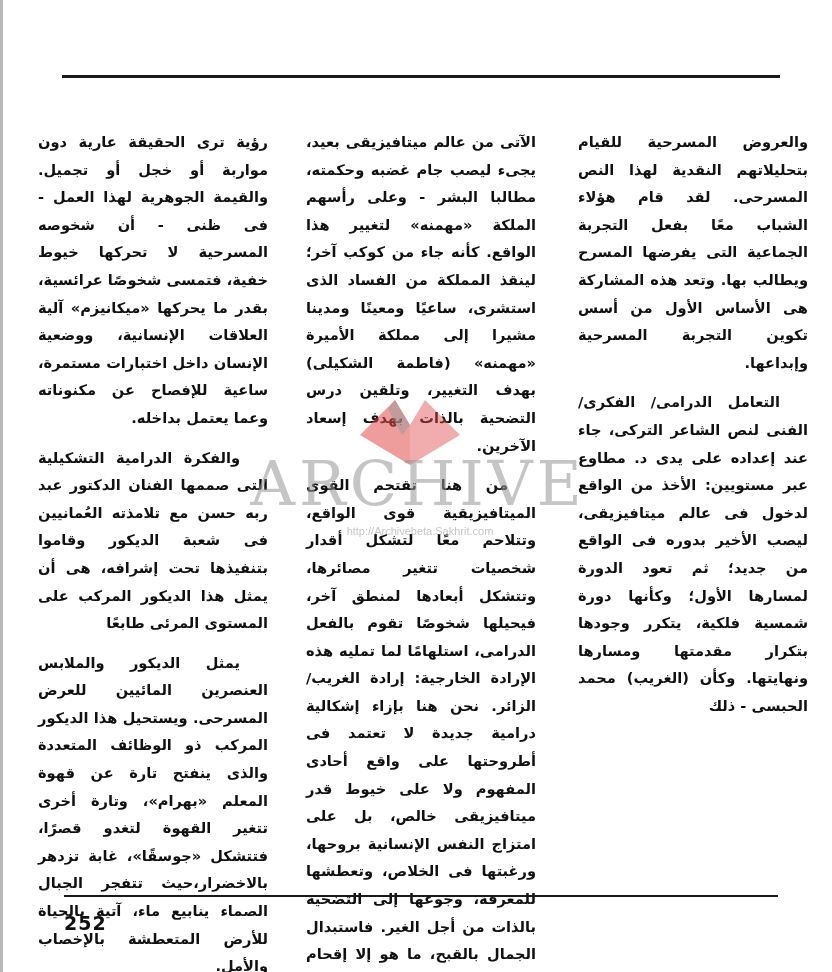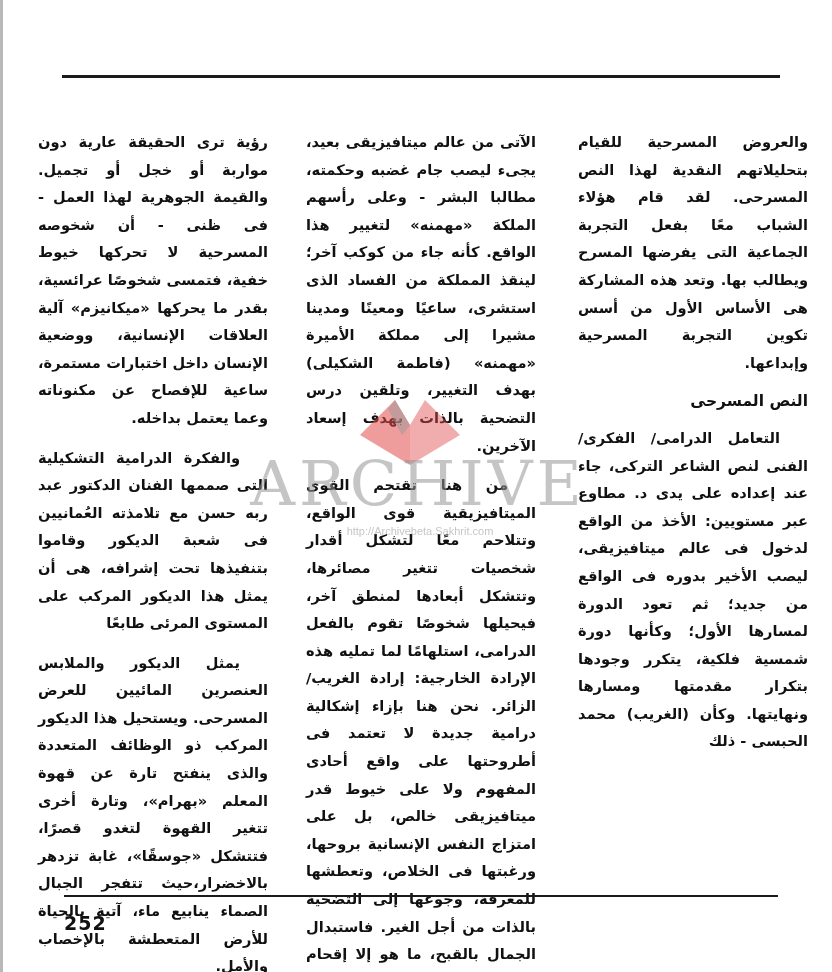--- a/index.html
+++ b/index.html
@@ -30,21 +30,20 @@
     font-family: "Liberation Sans", sans-serif; font-size: 11px; color: rgba(150,150,150,0.55); }
 </style>
 </head>
 <body>
 
 <div class="left-edge"></div>
 <div class="rule top"></div>
 
 <div class="col right">
   <p>والعروض المسرحية للقيام بتحليلاتهم النقدية لهذا النص المسرحى. لقد قام هؤلاء الشباب معًا بفعل التجربة الجماعية التى يفرضها المسرح ويطالب بها. وتعد هذه المشاركة هى الأساس الأول من أسس تكوين التجربة المسرحية وإبداعها.</p>
-  <h3>النص المسرحى</h3>
   <p class="indent">التعامل الدرامى/ الفكرى/ الفنى لنص الشاعر التركى، جاء عند إعداده على يدى د. مطاوع عبر مستويين: الأخذ من الواقع لدخول فى عالم ميتافيزيقى، ليصب الأخير بدوره فى الواقع من جديد؛ ثم تعود الدورة لمسارها الأول؛ وكأنها دورة شمسية فلكية، يتكرر وجودها بتكرار مقدمتها ومسارها ونهايتها. وكأن (الغريب) محمد الحبسى - ذلك</p>
 </div>
 
 <div class="col middle">
   <p>الآتى من عالم ميتافيزيقى بعيد، يجىء ليصب جام غضبه وحكمته، مطالبا البشر - وعلى رأسهم الملكة «مهمنه» لتغيير هذا الواقع. كأنه جاء من كوكب آخر؛ لينقذ المملكة من الفساد الذى استشرى، ساعيًا ومعينًا ومدينا مشيرا إلى مملكة الأميرة «مهمنه» (فاطمة الشكيلى) بهدف التغيير، وتلقين درس التضحية بالذات بهدف إسعاد الآخرين.</p>
   <p class="indent">من هنا تقتحم القوى الميتافيزيقية قوى الواقع، وتتلاحم معًا لتشكل أقدار شخصيات تتغير مصائرها، وتتشكل أبعادها لمنطق آخر، فيحيلها شخوصًا تقوم بالفعل الدرامى، استلهامًا لما تمليه هذه الإرادة الخارجية: إرادة الغريب/ الزائر. نحن هنا بإزاء إشكالية درامية جديدة لا تعتمد فى أطروحتها على واقع أحادى المفهوم ولا على خيوط قدر ميتافيزيقى خالص، بل على امتزاج النفس الإنسانية بروحها، ورغبتها فى الخلاص، وتعطشها للمعرفة، وجوعها إلى التضحية بالذات من أجل الغير. فاستبدال الجمال بالقبح، ما هو إلا إقحام الملكة فى</p>
 </div>
 
 <div class="col left">
   <p>رؤية ترى الحقيقة عارية دون مواربة أو خجل أو تجميل. والقيمة الجوهرية لهذا العمل - فى ظنى - أن شخوصه المسرحية لا تحركها خيوط خفية، فتمسى شخوصًا عرائسية، بقدر ما يحركها «ميكانيزم» آلية العلاقات الإنسانية، ووضعية الإنسان داخل اختبارات مستمرة، ساعية للإفصاح عن مكنوناته وعما يعتمل بداخله.</p>

